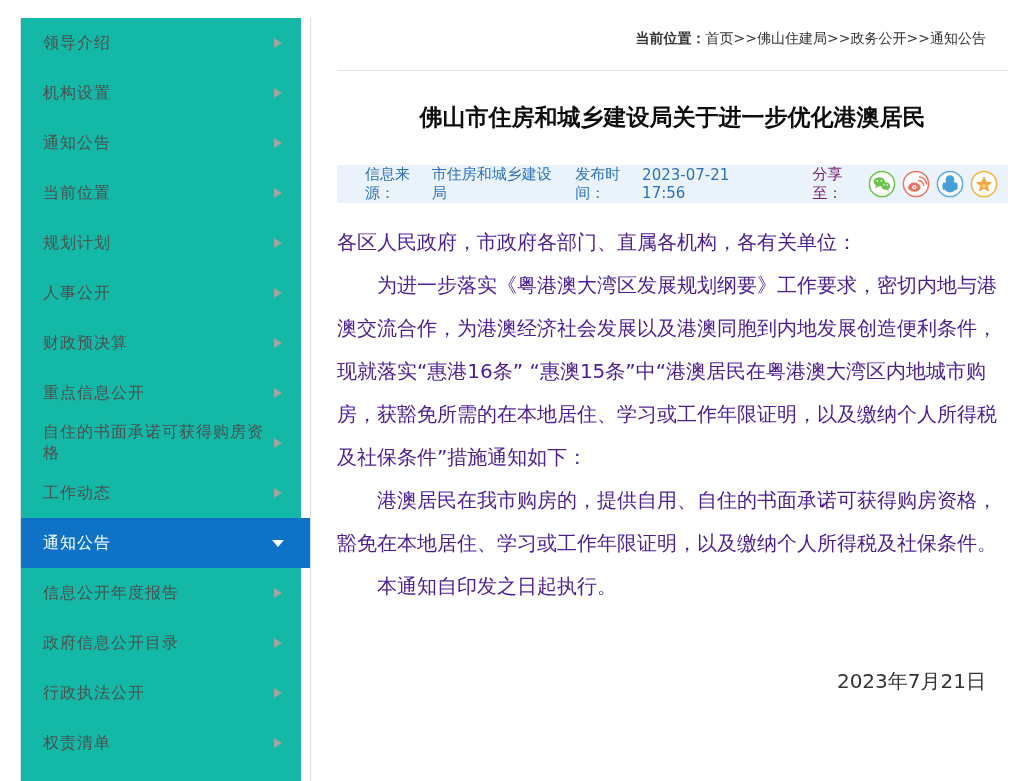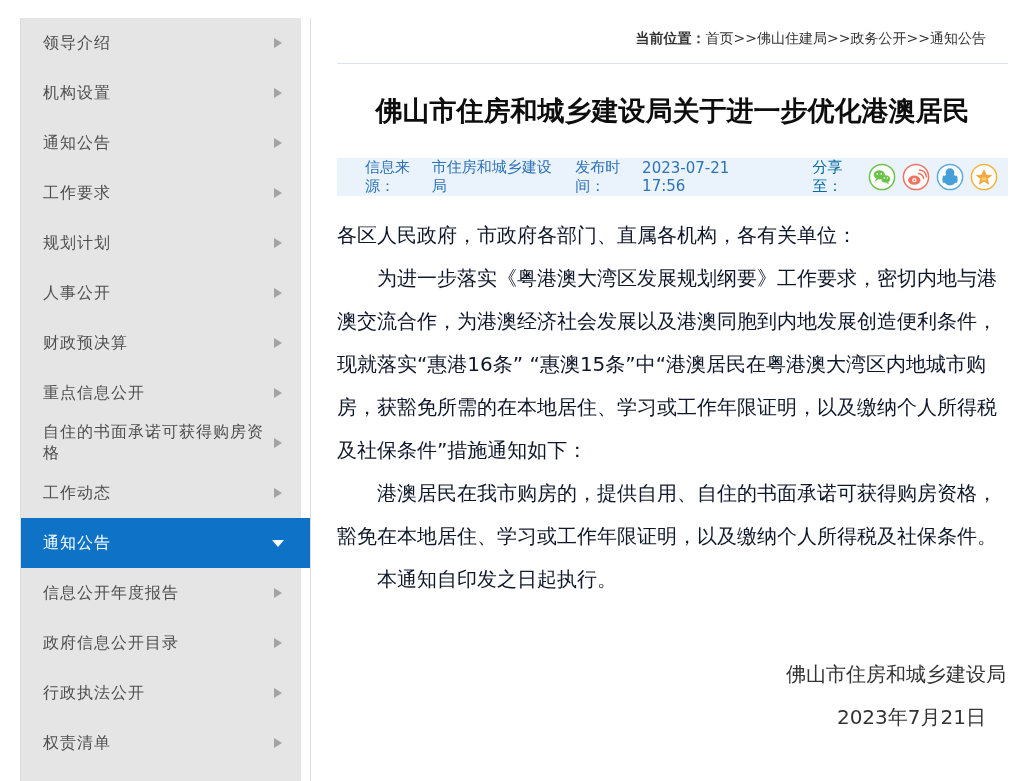--- a/index.html
+++ b/index.html
@@ -5,21 +5,21 @@
   * { margin:0; padding:0; box-sizing:border-box; }
   html,body { background:#fff; }
   body {
     width:1028px; height:781px; position:relative; overflow:hidden;
     font-family:"DejaVu Sans","Liberation Sans",sans-serif; color:#333;
   }
 
   
   .sidebar {
     position:absolute; left:20px; top:18px; width:291px; height:763px;
-    background:#e5e5e5;
+    background:#14b8a6;
     border-left:1px solid #dcdcdc; border-right:1px solid #dddddd;
   }
   .sidebar::before { 
     content:""; position:absolute; top:0; right:0; width:9px; height:100%; background:#fff;
   }
   .menu { list-style:none; position:relative; z-index:1; }
   .menu-item {
     height:50px; display:flex; align-items:center; justify-content:space-between;
     padding:0 28px 0 22px; cursor:pointer;
   }
@@ -32,43 +32,43 @@
   .menu-item.active .label { color:#fff; }
   .menu-item.active .arrow-right {
     border-left:6px solid transparent; border-right:6px solid transparent;
     border-top:7px solid #ffffff; border-bottom:none;
   }
 
   
   .content { position:absolute; left:337px; top:0; width:671px; }
 
   .breadcrumb {
-    padding:30px 22px 15px 0; text-align:right;
+    padding:30px 22px 22px 0; text-align:right;
     font-size:14px; color:#333; border-bottom:1px solid #dde4ee;
   }
   .breadcrumb .crumb-label { font-weight:bold; }
   .breadcrumb .crumb-path { cursor:pointer; }
 
   .article-title {
-    margin-top:24px; text-align:center; font-size:27px; font-weight:bold;
+    margin-top:24px; text-align:center; font-size:23px; font-weight:bold;
     color:#0d0d0d; line-height:45px;
   }
 
   .infobar {
     margin-top:25px; height:38px; background:#eaf3fb;
     display:flex; align-items:center; padding:0 10px 0 28px; font-size:15px;
   }
   .infobar .meta-blue { color:#2d72b8; }
   .infobar .sep { width:26px; }
-  .infobar .share-label { color:#0369a1; margin-left:50px; }
+  .infobar .share-label { color:#701a75; margin-left:50px; }
   .share-icons { display:flex; align-items:center; gap:6px; margin-left:2px; }
   .share-icon { width:28px; height:28px; display:inline-block; cursor:pointer; }
   .share-icon svg { width:28px; height:28px; display:block; }
 
-  .article-body { margin-top:18px; font-size:20px; line-height:43px; color:#0f172a; }
+  .article-body { margin-top:18px; font-size:20px; line-height:43px; color:#4c1d95; }
   .article-body p { margin:0; }
   .article-body p.indent { text-indent:2em; }
 
   .signature { margin-top:52px; text-align:right; font-size:20px; line-height:43px; color:#333; }
   .signature .sig-agency { padding-right:2px; }
   .signature .sig-date { padding-right:22px; }
 </style>
 </head>
 <body>
 
@@ -80,21 +80,21 @@
   </li>
       <li class="menu-item">
     <span class="label">机构设置</span>
     <span class="arrow-right"></span>
   </li>
       <li class="menu-item">
     <span class="label">通知公告</span>
     <span class="arrow-right"></span>
   </li>
       <li class="menu-item">
-    <span class="label">工作要求</span>
+    <span class="label">当前位置</span>
     <span class="arrow-right"></span>
   </li>
       <li class="menu-item">
     <span class="label">规划计划</span>
     <span class="arrow-right"></span>
   </li>
       <li class="menu-item">
     <span class="label">人事公开</span>
     <span class="arrow-right"></span>
   </li>
@@ -198,17 +198,16 @@
   </div>
 
   <div class="article-body">
       <p>各区人民政府，市政府各部门、直属各机构，各有关单位：</p>
       <p class="indent">为进一步落实《粤港澳大湾区发展规划纲要》工作要求，密切内地与港澳交流合作，为港澳经济社会发展以及港澳同胞到内地发展创造便利条件，现就落实“惠港16条” “惠澳15条”中“港澳居民在粤港澳大湾区内地城市购房，获豁免所需的在本地居住、学习或工作年限证明，以及缴纳个人所得税及社保条件”措施通知如下：</p>
       <p class="indent">港澳居民在我市购房的，提供自用、自住的书面承诺可获得购房资格，豁免在本地居住、学习或工作年限证明，以及缴纳个人所得税及社保条件。</p>
       <p class="indent">本通知自印发之日起执行。</p>
     </div>
 
   <div class="signature">
-    <div class="sig-agency">佛山市住房和城乡建设局</div>
     <div class="sig-date">2023年7月21日</div>
   </div>
 
 </div>
 
 </body></html>

